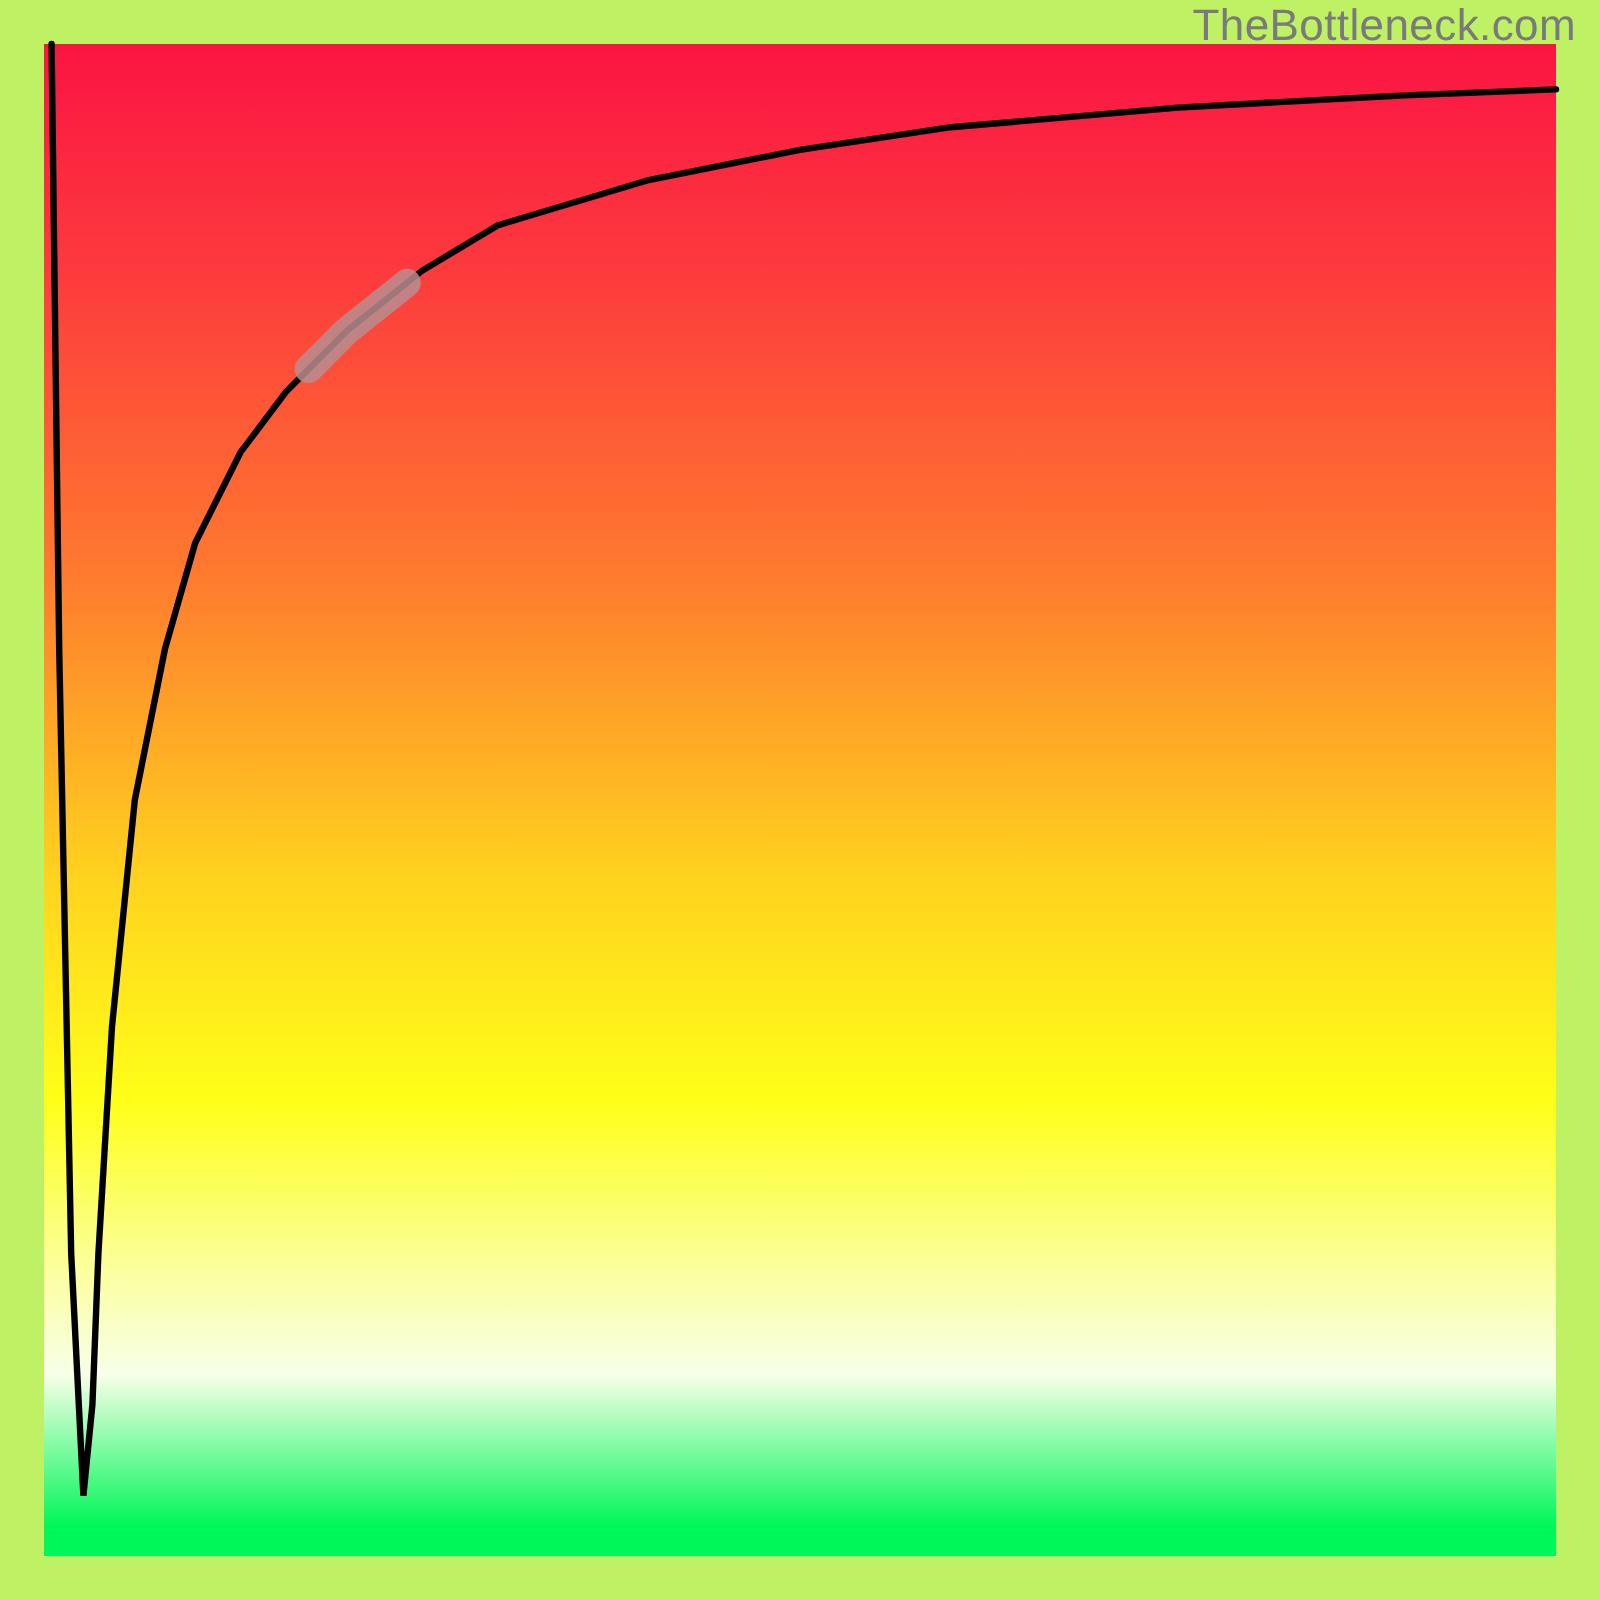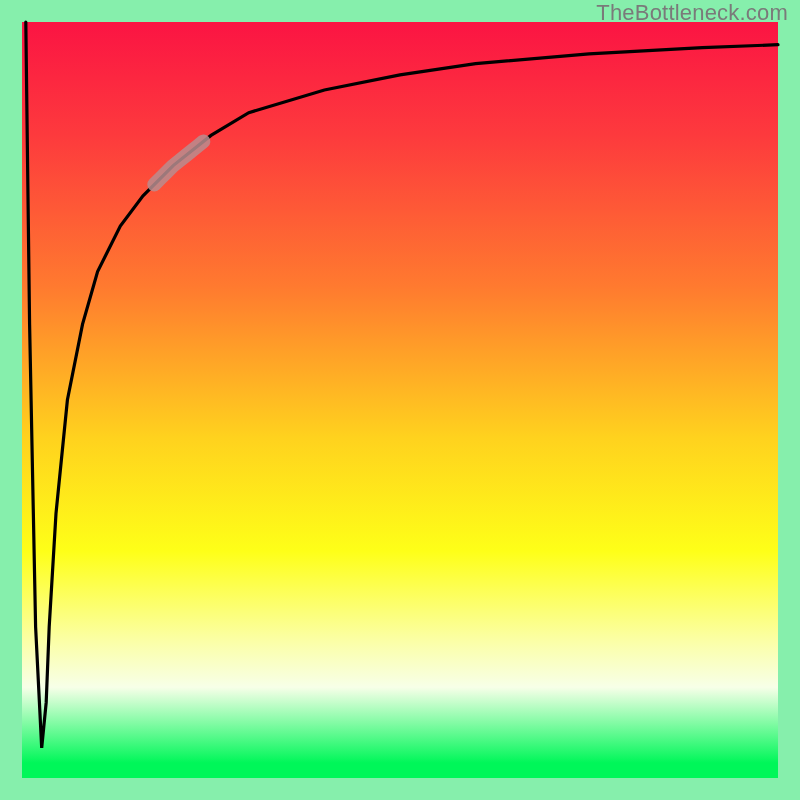--- a/index.html
+++ b/index.html
@@ -8,21 +8,21 @@
     width: 800px;
     height: 800px;
     background: #000;
     font-family: Arial, Helvetica, sans-serif;
   }
   .frame {
     position: absolute;
     left: 0; top: 0;
     width: 800px;
     height: 800px;
-    background: #86efac;
+    background: #bef264;
   }
   .plot {
     position: absolute;
     left: 22px;
     top: 22px;
     width: 756px;
     height: 756px;
     
     background: linear-gradient(to bottom,
       #fb1443 0%,

